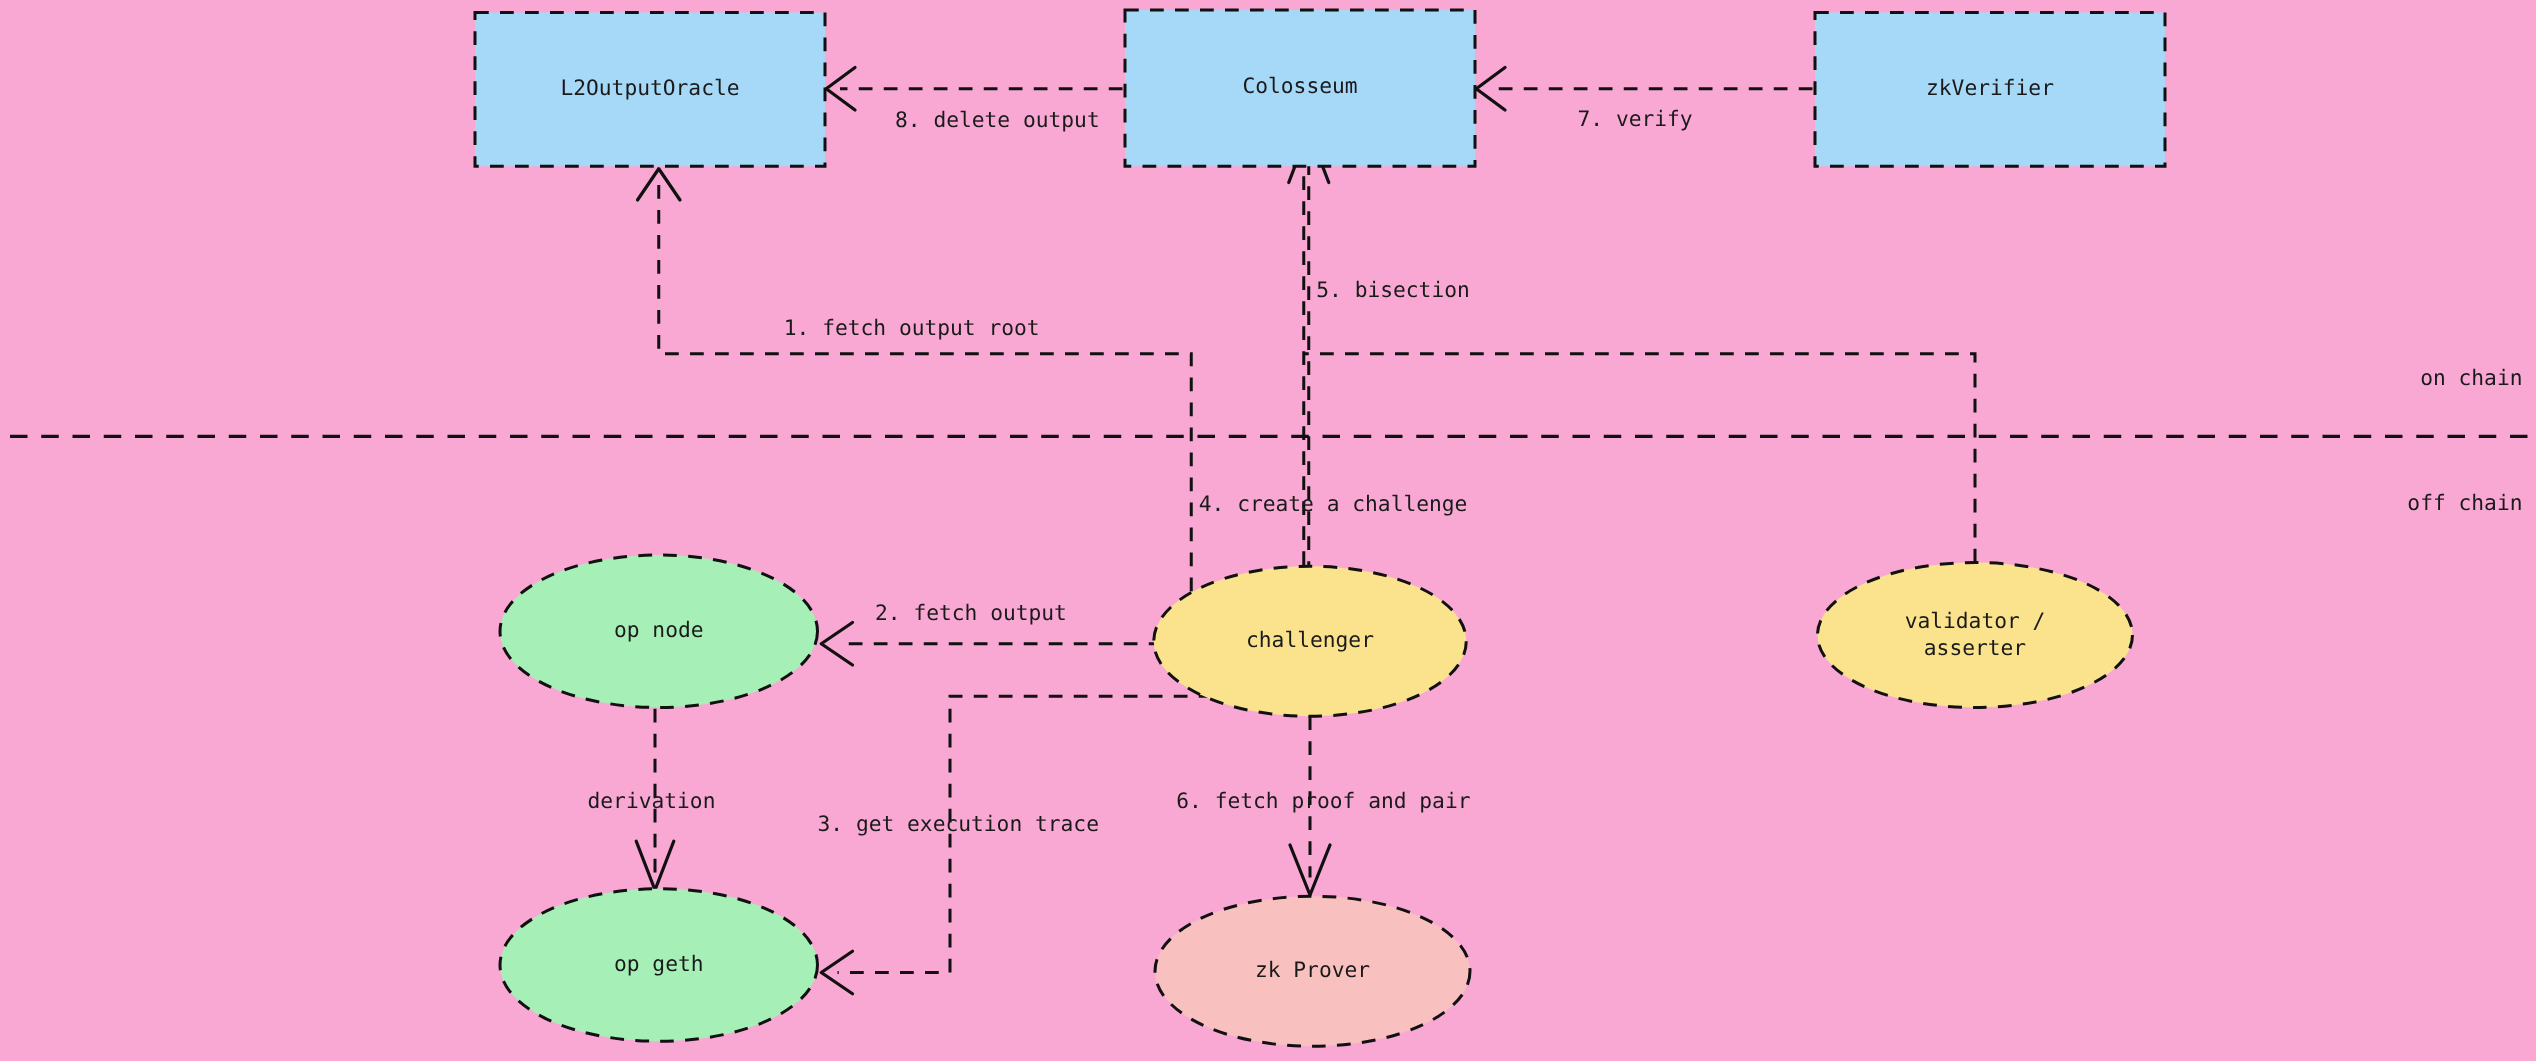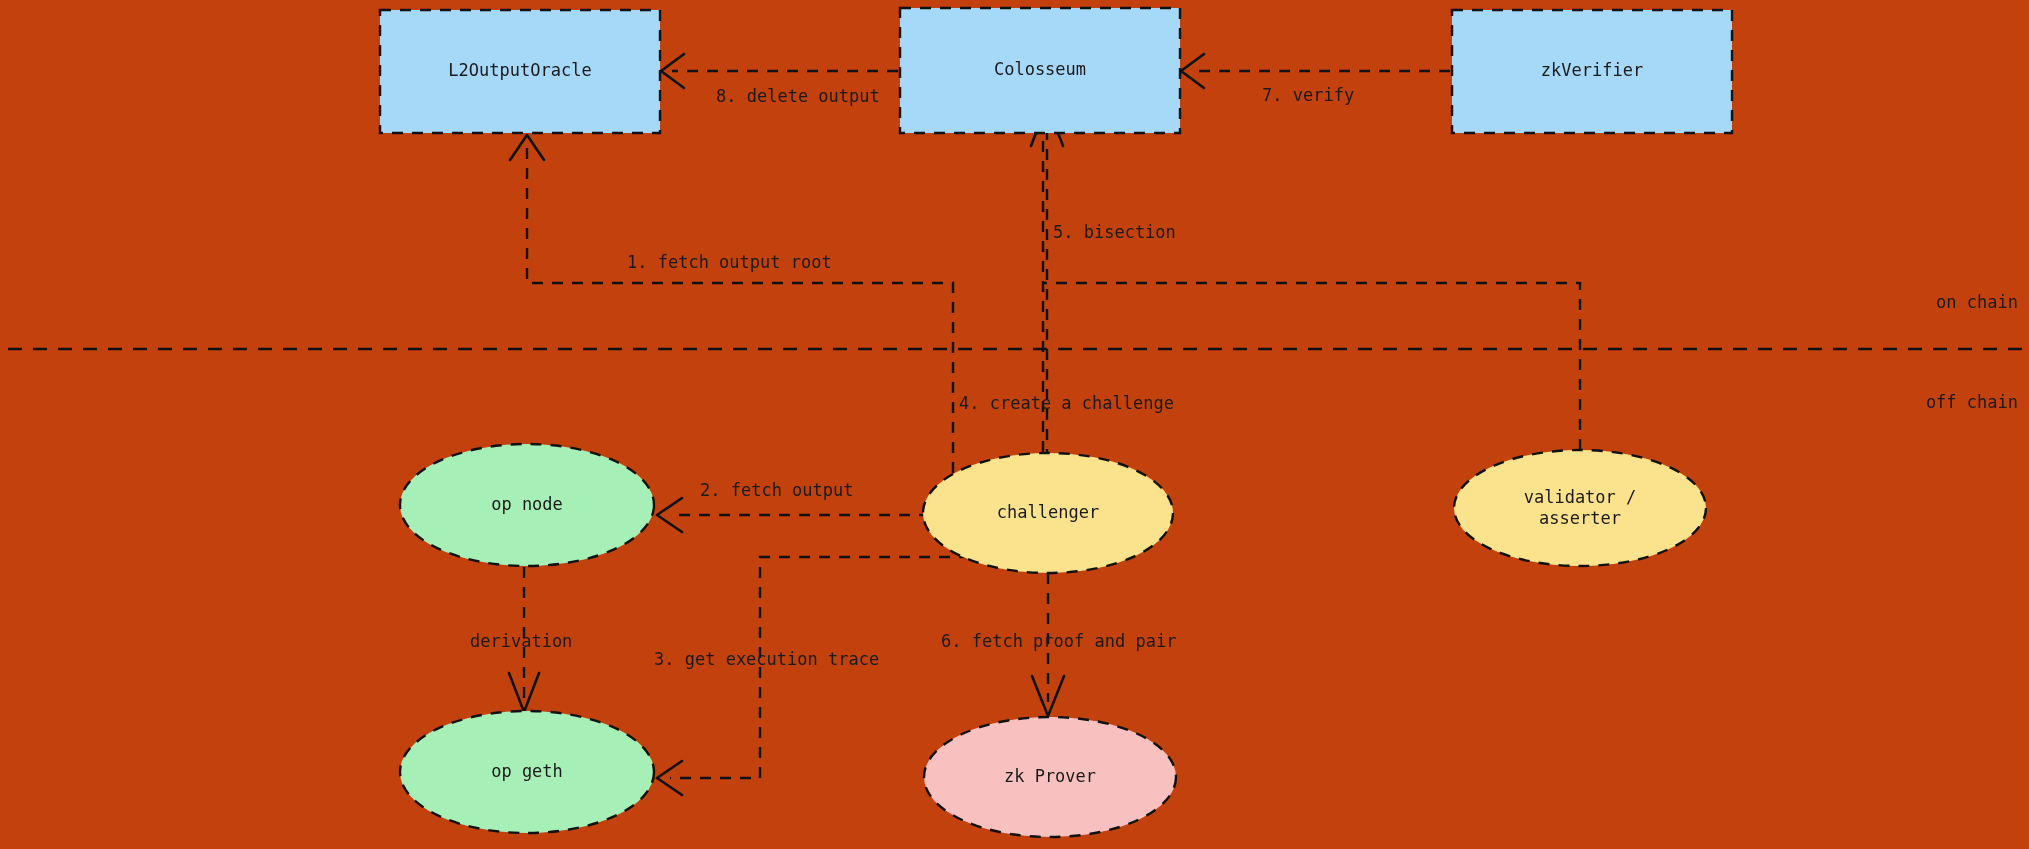--- a/index.html
+++ b/index.html
@@ -8,21 +8,21 @@
     padding: 0;
     background: #ffffff;
   }
   body {
     font-family: "DejaVu Sans Mono", "Liberation Mono", monospace;
   }
   #diagram-root {
     position: relative;
     width: 2029px;
     height: 849px;
-    background: #c2410c;
+    background: #f9a8d4;
     overflow: hidden;
   }
   #diagram-svg {
     position: absolute;
     top: 0;
     left: 0;
     width: 2029px;
     height: 849px;
   }
   .node-label {

